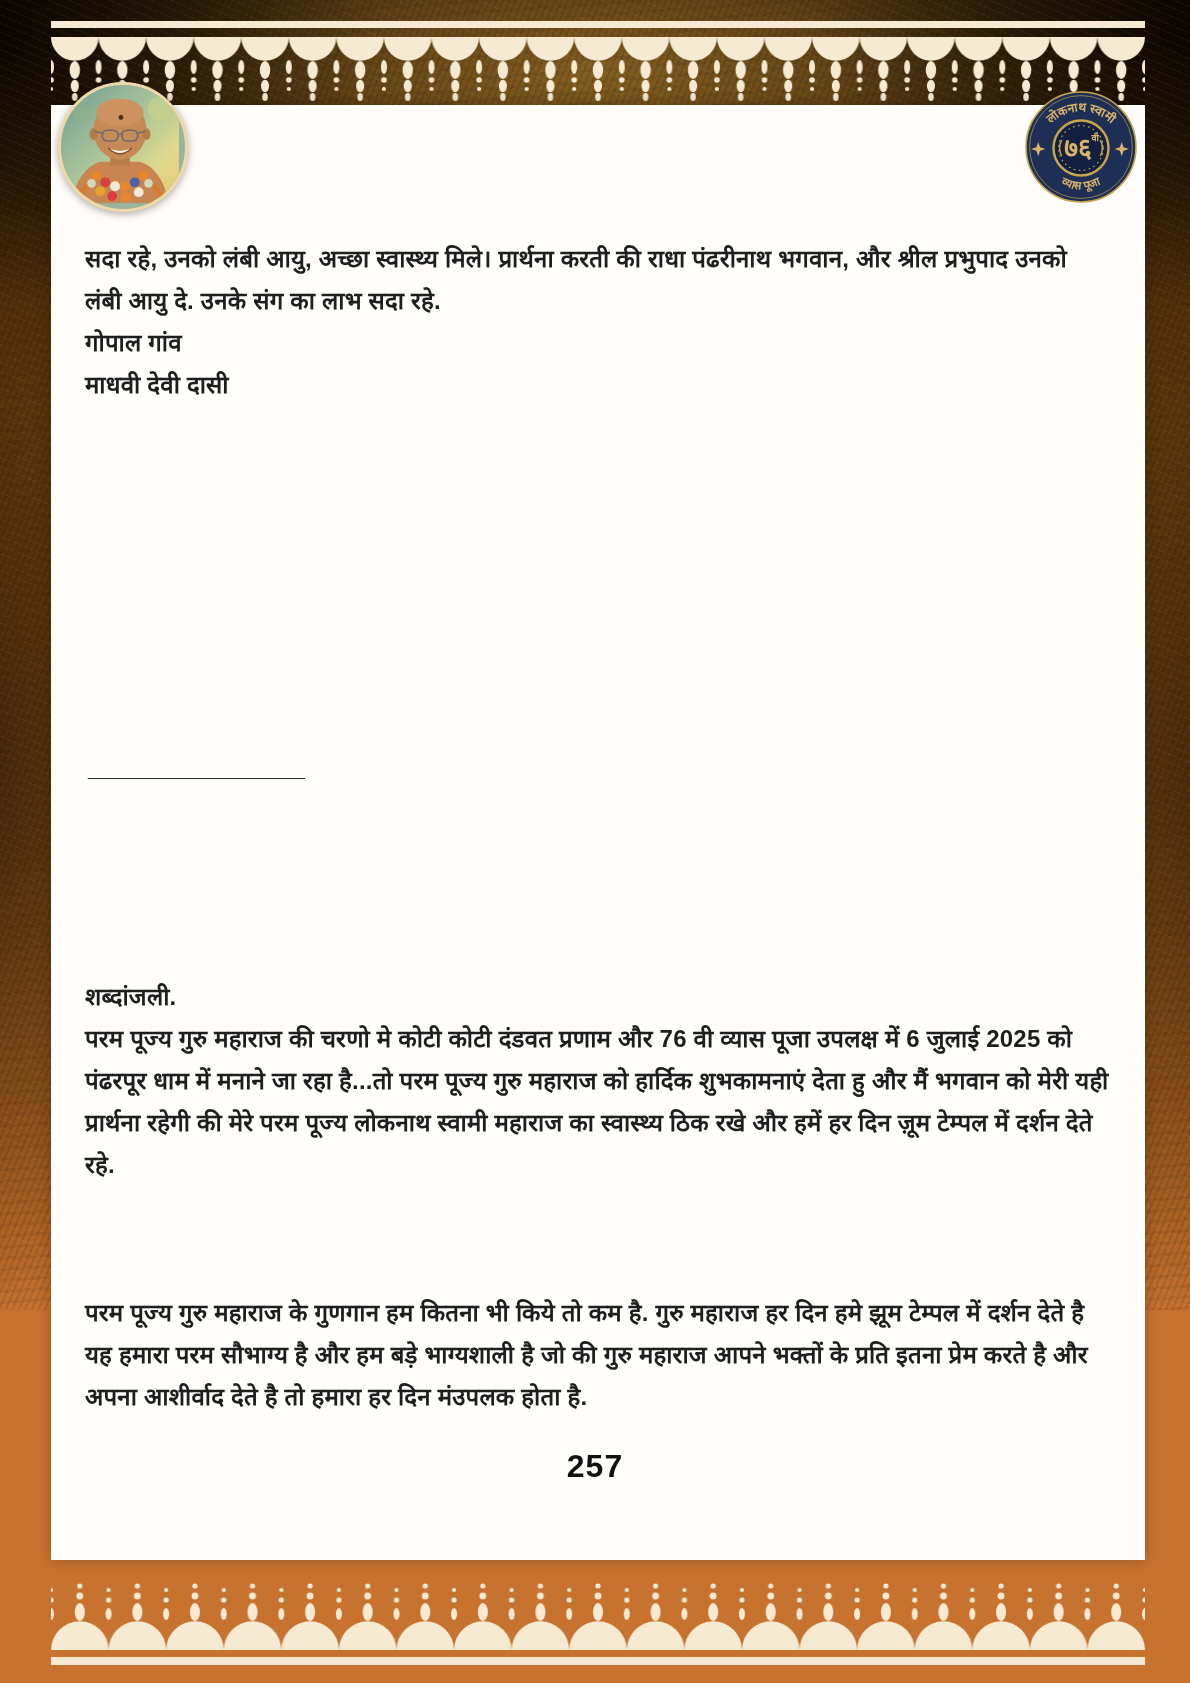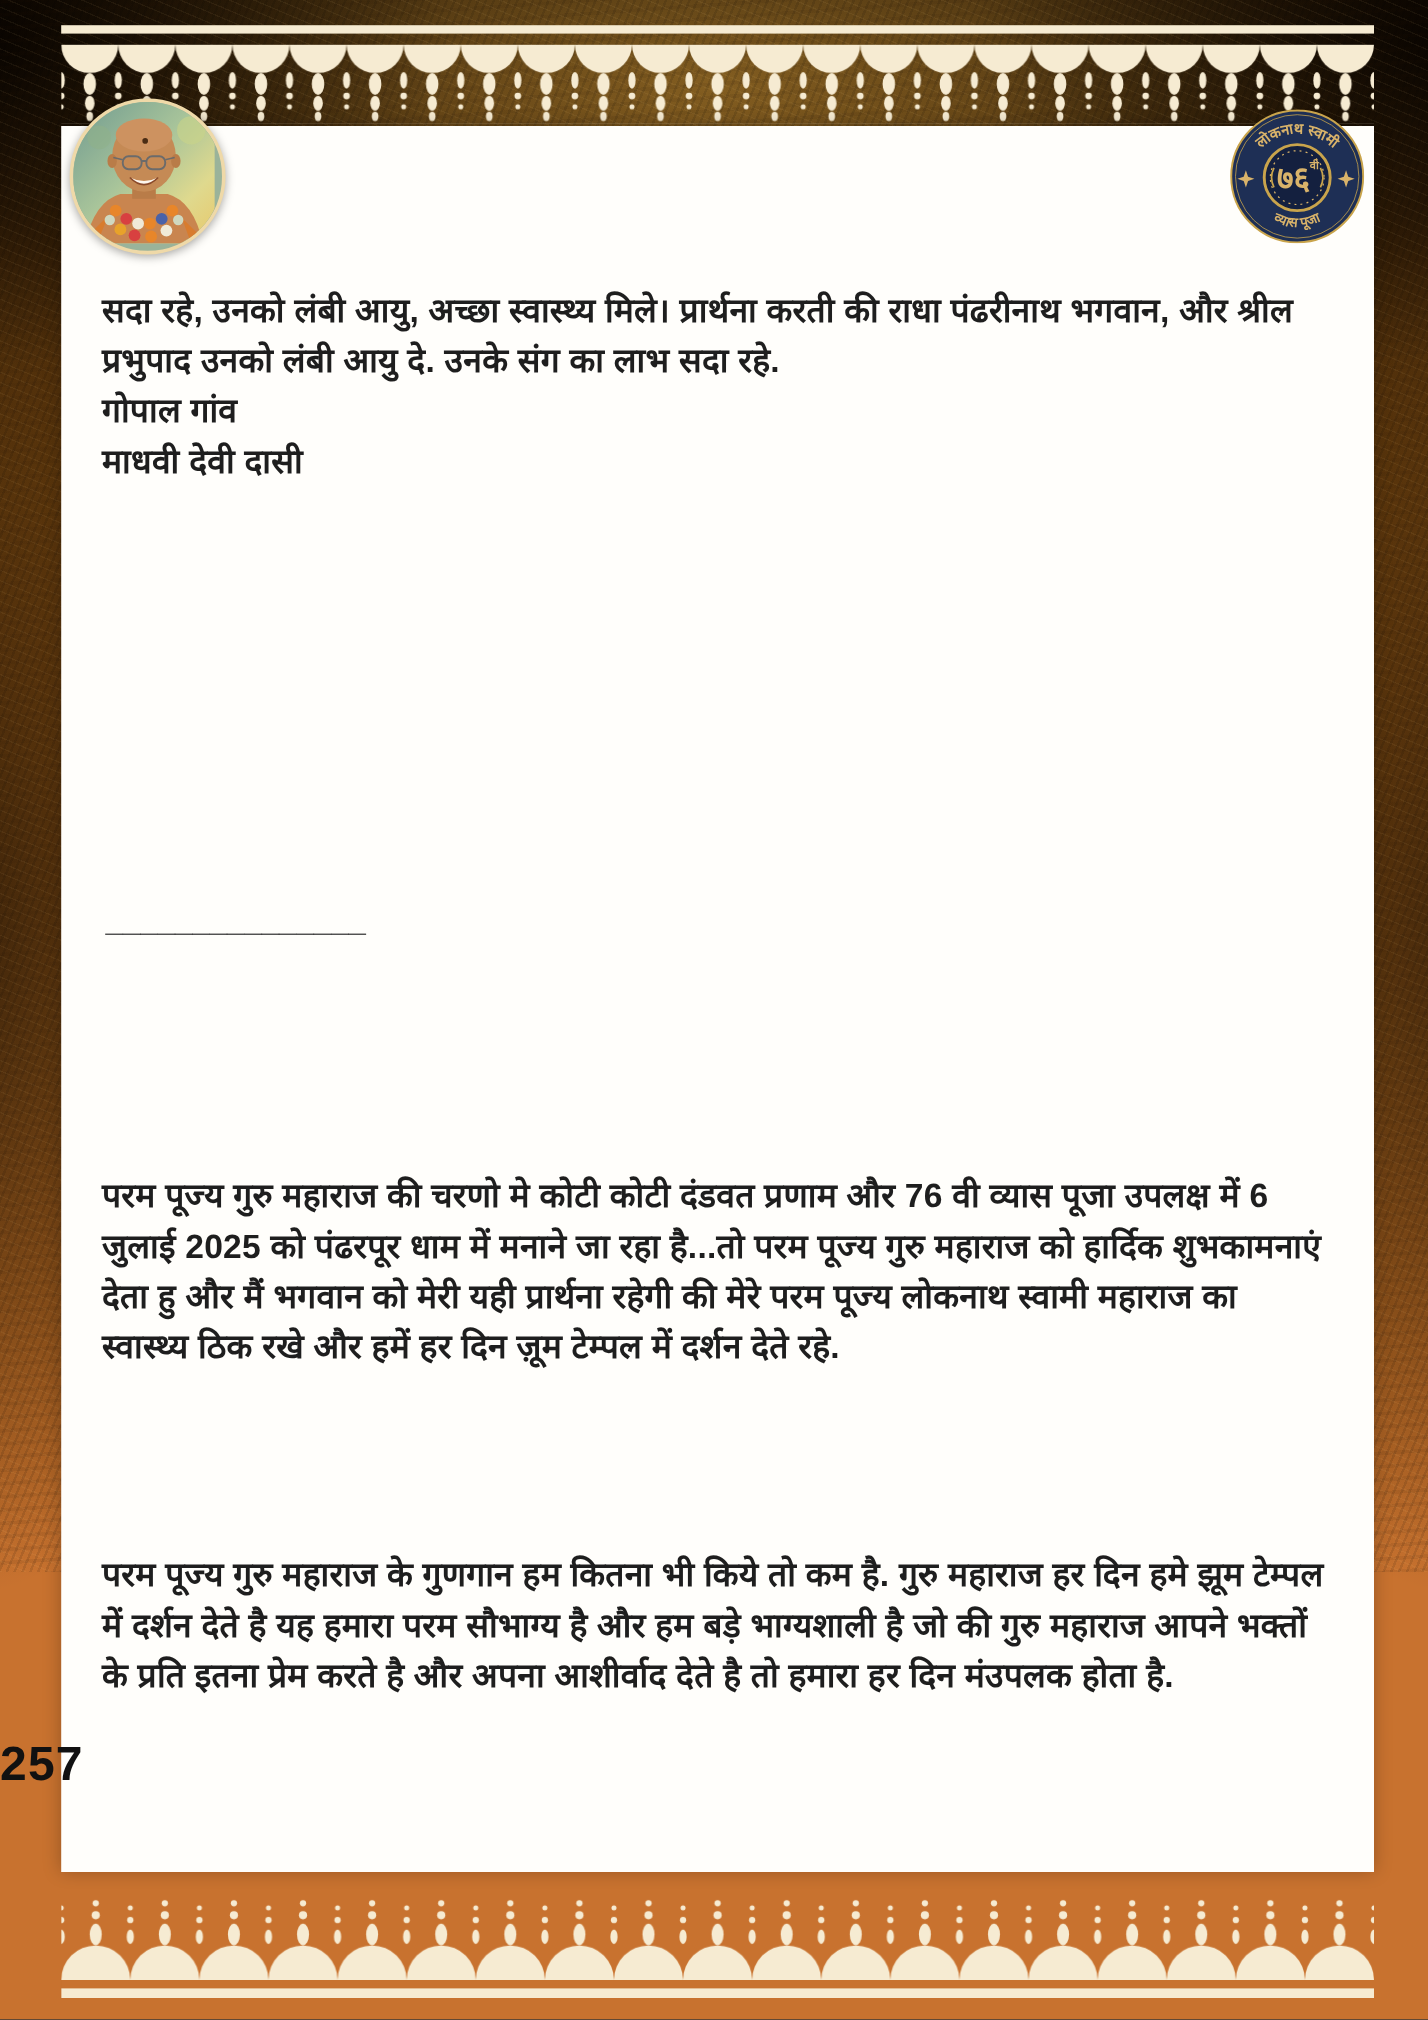--- a/index.html
+++ b/index.html
@@ -30,30 +30,30 @@
   .bottom-trim{position:absolute;left:51px;top:1560px;z-index:2;}
   .guru-photo{
     position:absolute;left:58px;top:82px;width:124px;height:124px;z-index:5;
     border-radius:50%;border:3px solid #efd9a8;overflow:hidden;
     box-shadow:0 2px 8px rgba(0,0,0,.35);background:#9ab39a;
   }
   .guru-photo svg{display:block;}
   .badge{position:absolute;left:1025px;top:91px;width:112px;height:112px;z-index:5;}
   .text-block{
     position:absolute;left:85px;width:1024px;z-index:4;color:#1e1e1e;
-    font-size:28px;line-height:42px;font-weight:600;letter-spacing:.2px;
+    font-size:24px;line-height:42px;font-weight:600;letter-spacing:.2px;
   }
   .letter-line{min-height:42px;}
   .divider{
     position:absolute;left:88px;top:752px;z-index:4;color:#2b2b2b;
     font-size:26px;letter-spacing:0;font-weight:700;
   }
   .page-number{
-    position:absolute;left:0;top:1448px;width:1190px;text-align:left;z-index:4;
-    font-size:40px;font-weight:bold;color:#111;letter-spacing:1px;
+    position:absolute;left:0;top:1448px;width:1190px;text-align:center;z-index:4;
+    font-size:32px;font-weight:bold;color:#111;letter-spacing:1px;
   }
 </style>
 </head>
 <body>
 
 <div class="screen">
 
   <div class="bg-texture"></div>
 
   <div class="top-bar" style="background:#F6EBD2;"></div>
@@ -179,20 +179,21 @@
 
   <div class="text-block" style="top:238px;">
     <div class="letter-line">सदा रहे, उनको लंबी आयु, अच्छा स्वास्थ्य मिले। प्रार्थना करती की राधा पंढरीनाथ भगवान, और श्रील प्रभुपाद उनको लंबी आयु दे. उनके संग का लाभ सदा रहे.</div>
     <div class="letter-line">गोपाल गांव</div>
     <div class="letter-line">माधवी देवी दासी</div>
   </div>
 
   <div class="divider">_______________</div>
 
   <div class="text-block" style="top:976px;">
+    <div class="letter-line">शब्दांजली.</div>
     <div>परम पूज्य गुरु महाराज की चरणो मे कोटी कोटी दंडवत प्रणाम और 76 वी व्यास पूजा उपलक्ष में 6 जुलाई 2025 को पंढरपूर धाम में मनाने जा रहा है...तो परम पूज्य गुरु महाराज को हार्दिक शुभकामनाएं देता हु और मैं भगवान को मेरी यही प्रार्थना रहेगी की मेरे परम पूज्य लोकनाथ स्वामी महाराज का स्वास्थ्य ठिक रखे और हमें हर दिन ज़ूम टेम्पल में दर्शन देते रहे.</div>
   </div>
 
   <div class="text-block" style="top:1292px;">
     <div>परम पूज्य गुरु महाराज के गुणगान हम कितना भी किये तो कम है. गुरु महाराज हर दिन हमे झूम टेम्पल में दर्शन देते है यह हमारा परम सौभाग्य है और हम बड़े भाग्यशाली है जो की गुरु महाराज आपने भक्तों के प्रति इतना प्रेम करते है और अपना आशीर्वाद देते है तो हमारा हर दिन मंउपलक होता है.</div>
   </div>
 
   <div class="page-number">257</div>
 
 </div>

